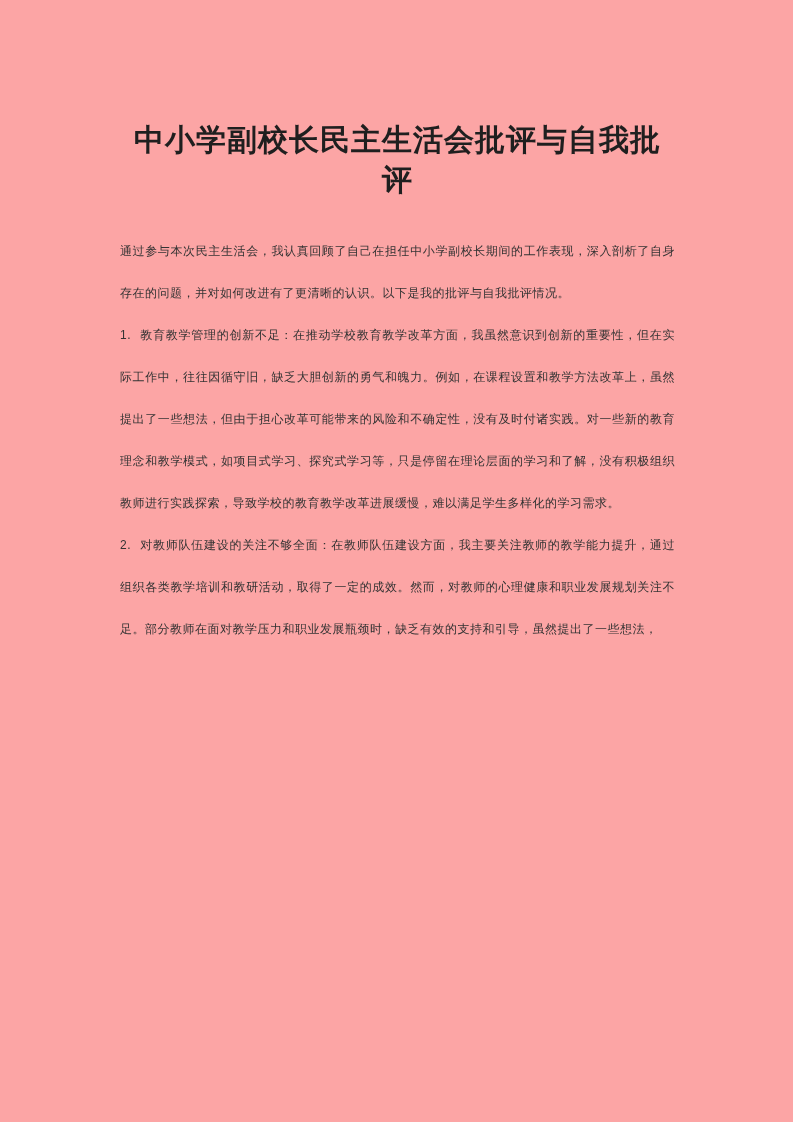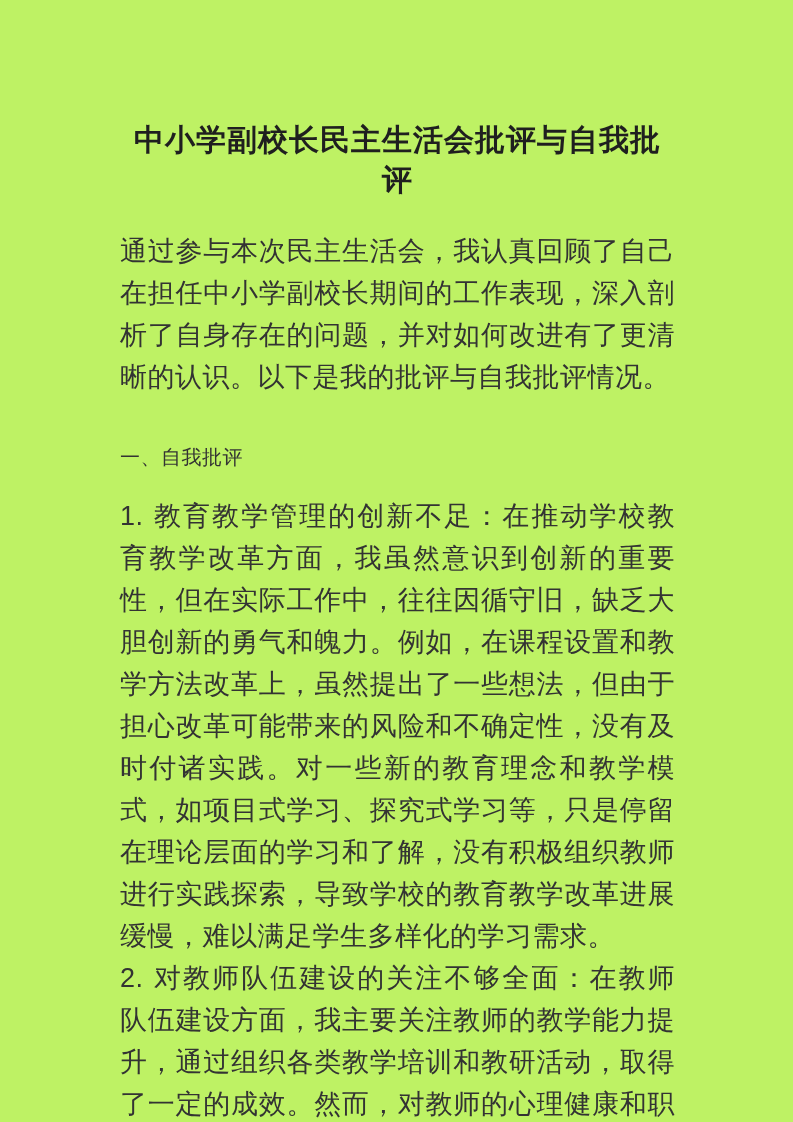--- a/index.html
+++ b/index.html
@@ -10,37 +10,37 @@
   body {
     width: 793px;
     height: 1122px;
     overflow: hidden;
   }
   .page {
     box-sizing: border-box;
     width: 793px;
     height: 1122px;
     padding: 0 118px 0 120px;
-    background: #bef264;
+    background: #fca5a5;
     color: #262626;
     font-family: "Liberation Serif", "DejaVu Serif", serif;
     overflow: hidden;
   }
   .doc-title {
     margin: 120px 0 0 0;
     font-size: 30px;
     line-height: 40px;
     font-weight: bold;
     text-align: center;
     letter-spacing: 1px;
     color: #1f1f1f;
   }
   .para {
     margin: 0;
-    font-size: 27px;
+    font-size: 12px;
     line-height: 42px;
     letter-spacing: 0.5px;
     text-align: justify;
     color: #333333;
   }
   .intro {
     margin-top: 30px;
   }
   .section-heading {
     margin-top: 38px;
@@ -57,21 +57,20 @@
 </style>
 </head>
 <body>
 
 <div class="page">
 
   <h1 class="doc-title">中小学副校长民主生活会批评与自我批评</h1>
 
   <p class="para intro">通过参与本次民主生活会，我认真回顾了自己在担任中小学副校长期间的工作表现，深入剖析了自身存在的问题，并对如何改进有了更清晰的认识。以下是我的批评与自我批评情况。</p>
 
-  <h2 class="section-heading">一、自我批评</h2>
 
   <p class="para">
     <span class="item-number">1.</span><span>教育教学管理的创新不足：在推动学校教育教学改革方面，我虽然意识到创新的重要性，但在实际工作中，往往因循守旧，缺乏大胆创新的勇气和魄力。例如，在课程设置和教学方法改革上，虽然提出了一些想法，但由于担心改革可能带来的风险和不确定性，没有及时付诸实践。对一些新的教育理念和教学模式，如项目式学习、探究式学习等，只是停留在理论层面的学习和了解，没有积极组织教师进行实践探索，导致学校的教育教学改革进展缓慢，难以满足学生多样化的学习需求。</span>
   </p>
 
   <p class="para">
     <span class="item-number">2.</span><span>对教师队伍建设的关注不够全面：在教师队伍建设方面，我主要关注教师的教学能力提升，通过组织各类教学培训和教研活动，取得了一定的成效。然而，对教师的心理健康和职业发展规划关注不足。部分教师在面对教学压力和职业发展瓶颈时，缺乏有效的支持和引导，虽然提出了一些想法，</span>
   </p>
 
 </div>

